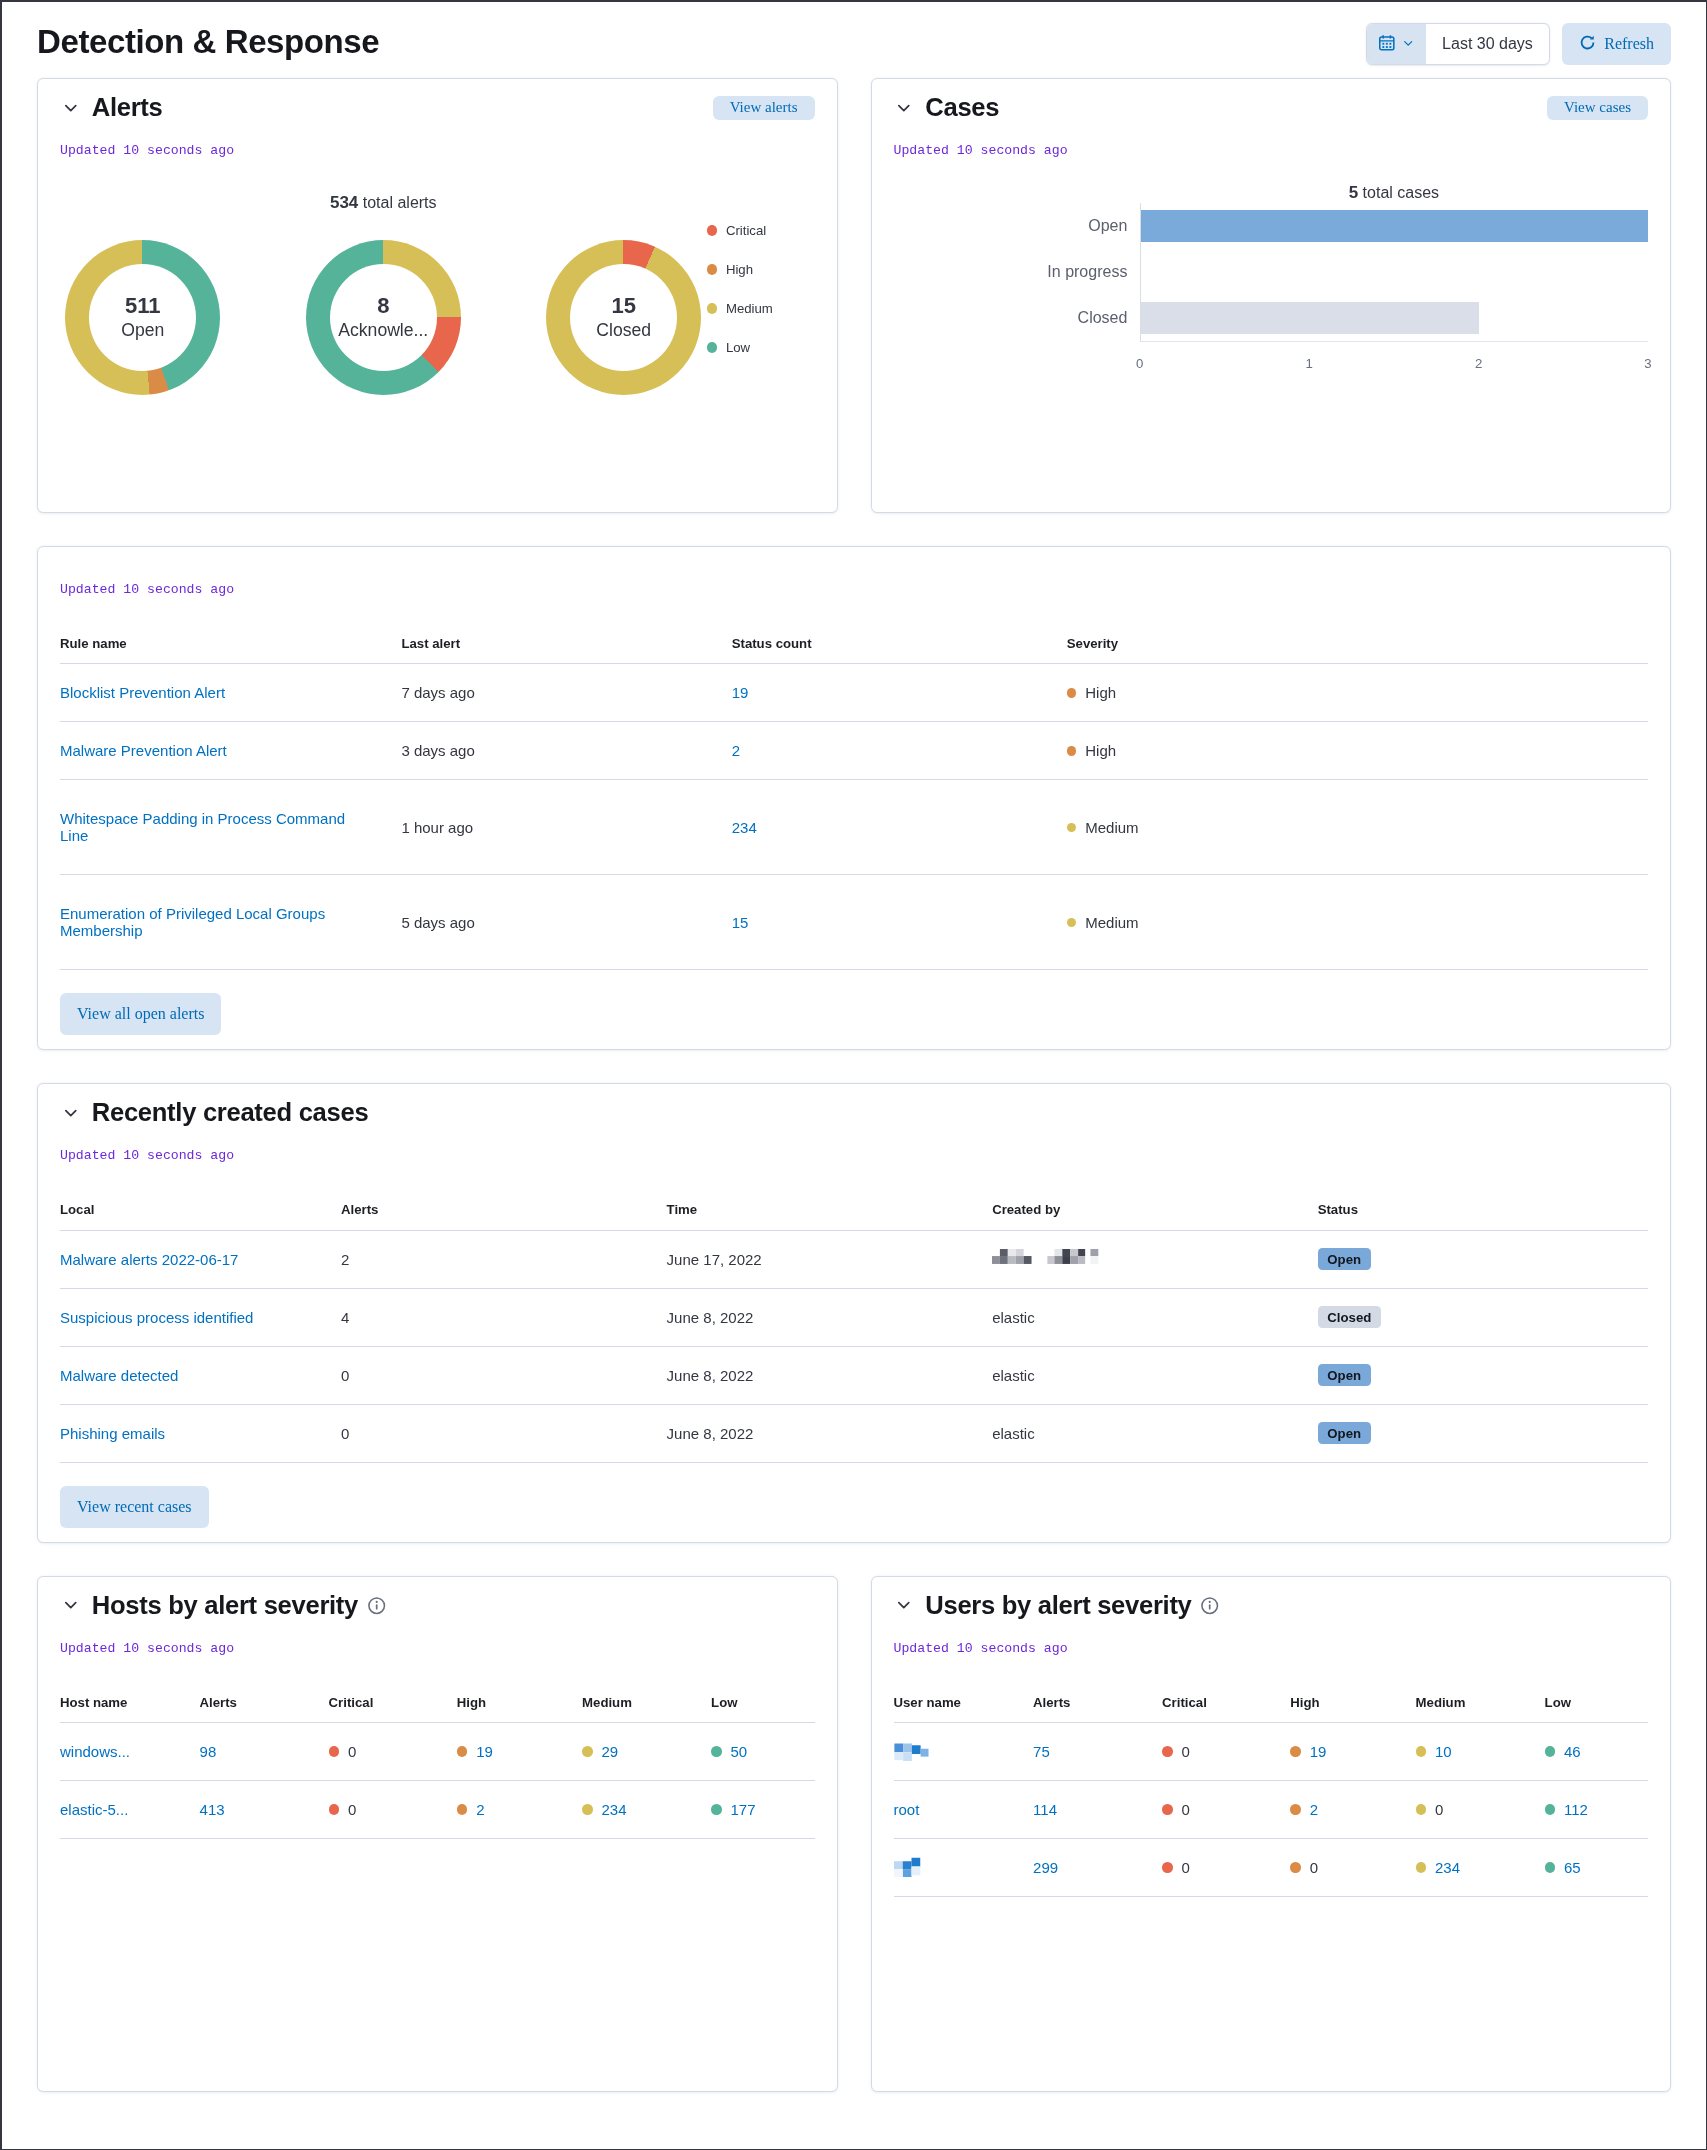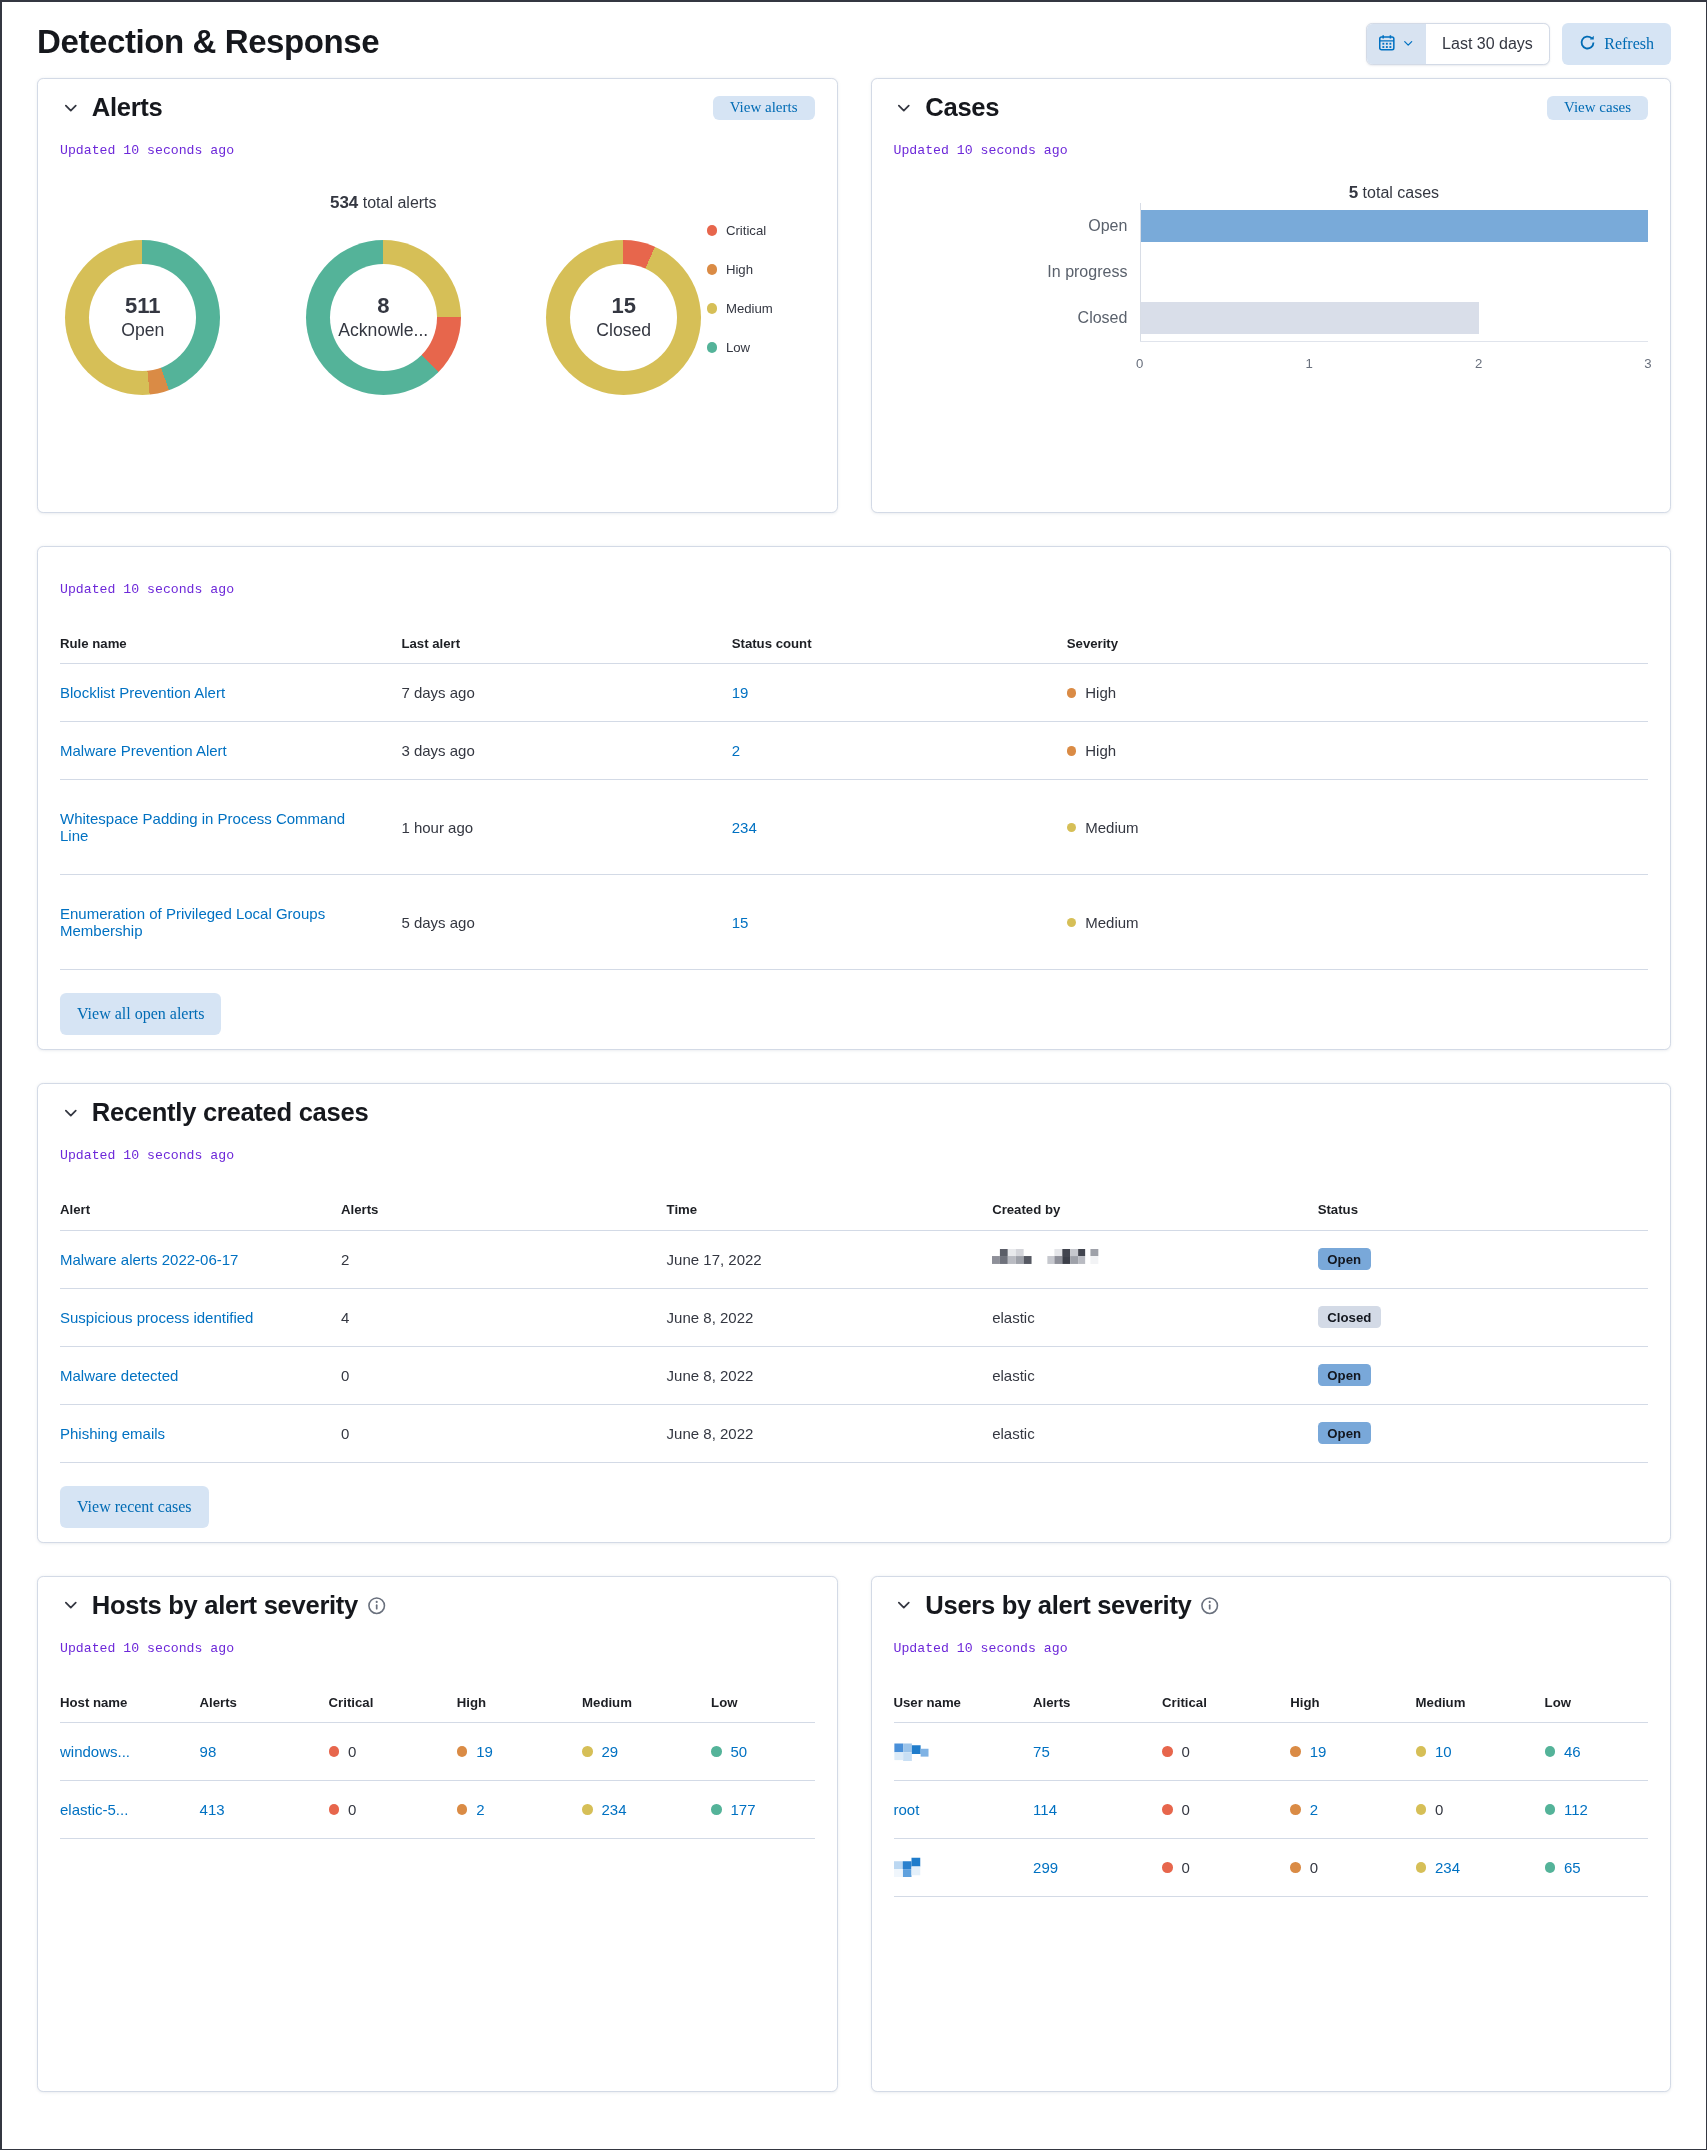--- a/index.html
+++ b/index.html
@@ -298,21 +298,21 @@
         <svg width="17.6" height="17.6" viewBox="0 0 16 16">
             <path d="M3.5 6l4.5 4.5L12.5 6" fill="none" stroke="#343741" stroke-width="1.6" stroke-linecap="round" stroke-linejoin="round"></path>
           </svg>
       </button>
       <h2>Recently created cases</h2>
     </div>
     <div class="updated">Updated 10 seconds ago</div>
 
     <div class="tbl">
       <div class="trow cols-cases thead">
-        <div>Alert</div>
+        <div>Local</div>
         <div>Alerts</div>
         <div>Time</div>
         <div>Created by</div>
         <div>Status</div>
       </div>
 
       <div class="trow cols-cases tbody-row">
         <div><a class="link">Malware alerts 2022-06-17</a></div>
         <div>2</div>
         <div>June 17, 2022</div>

